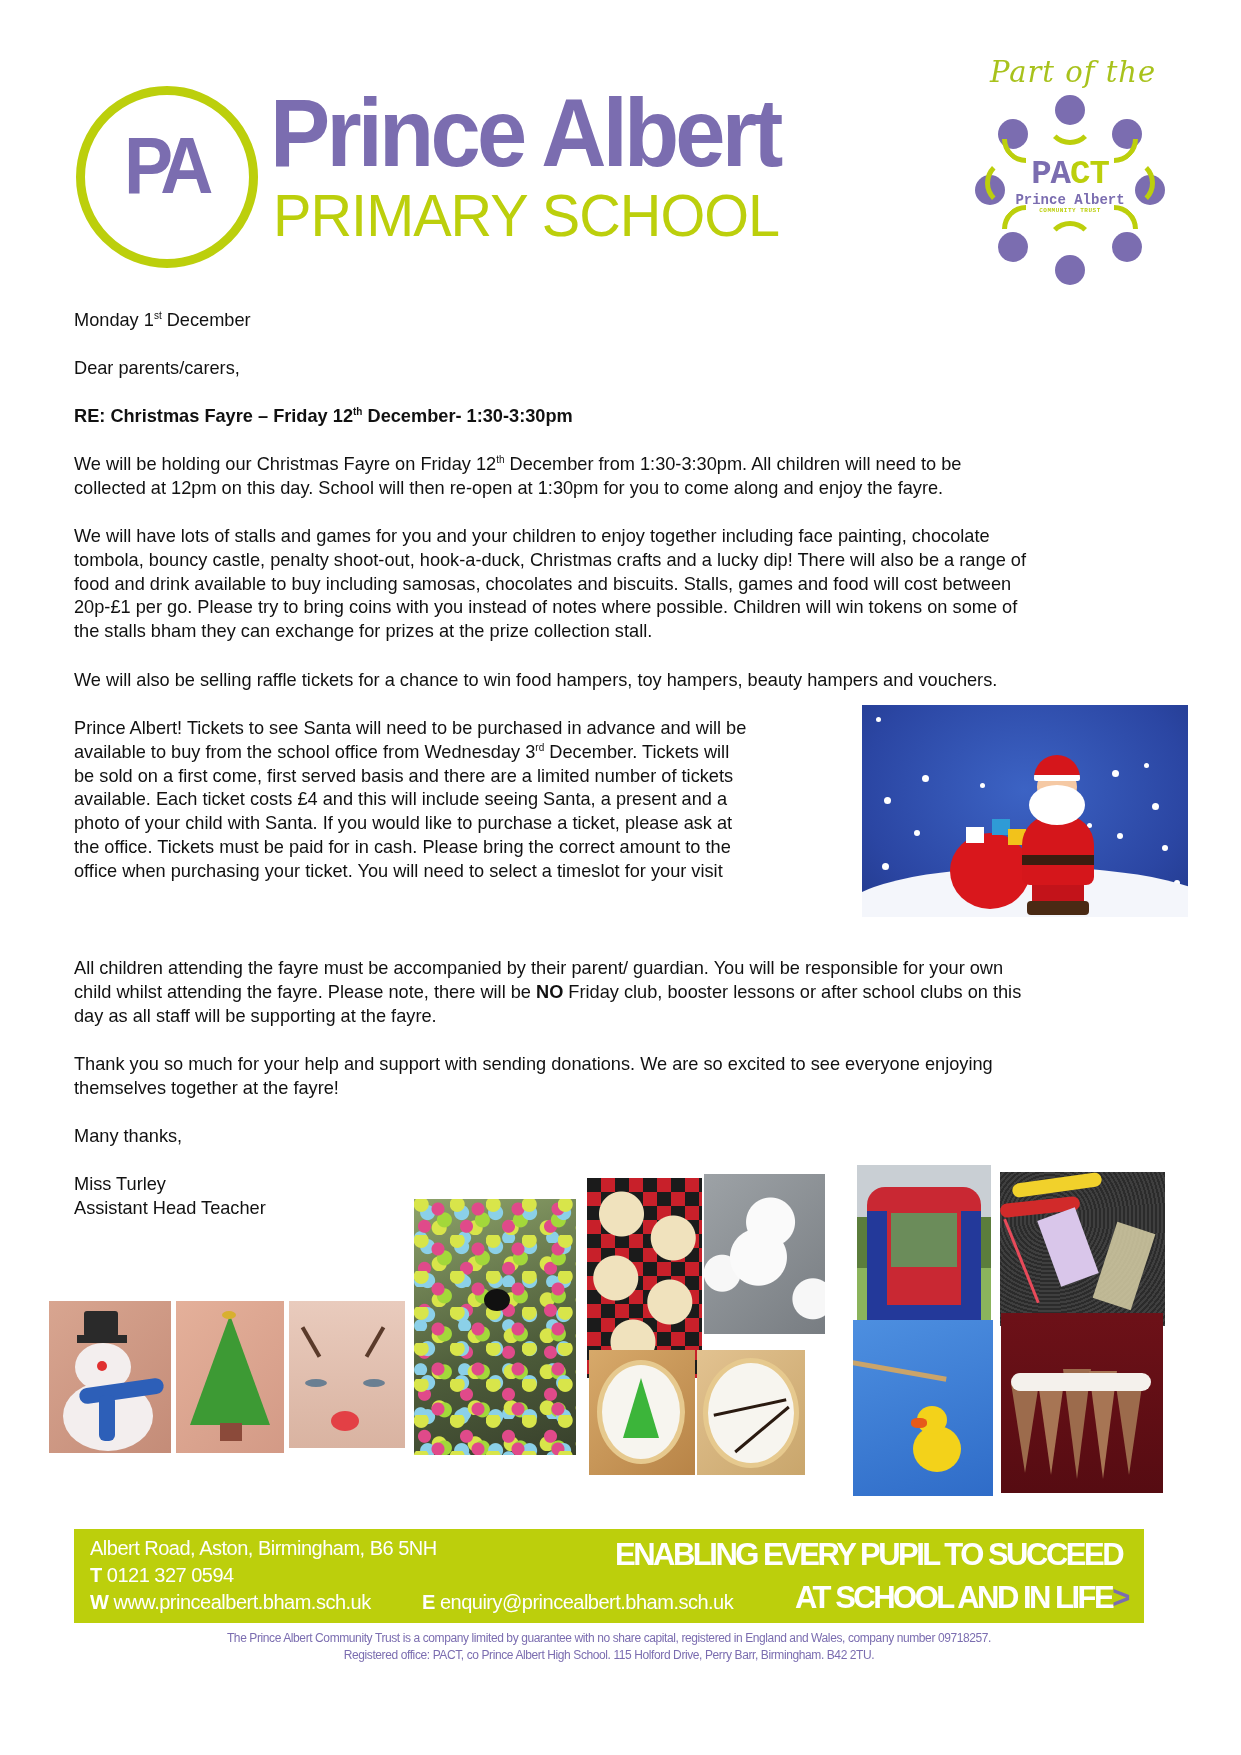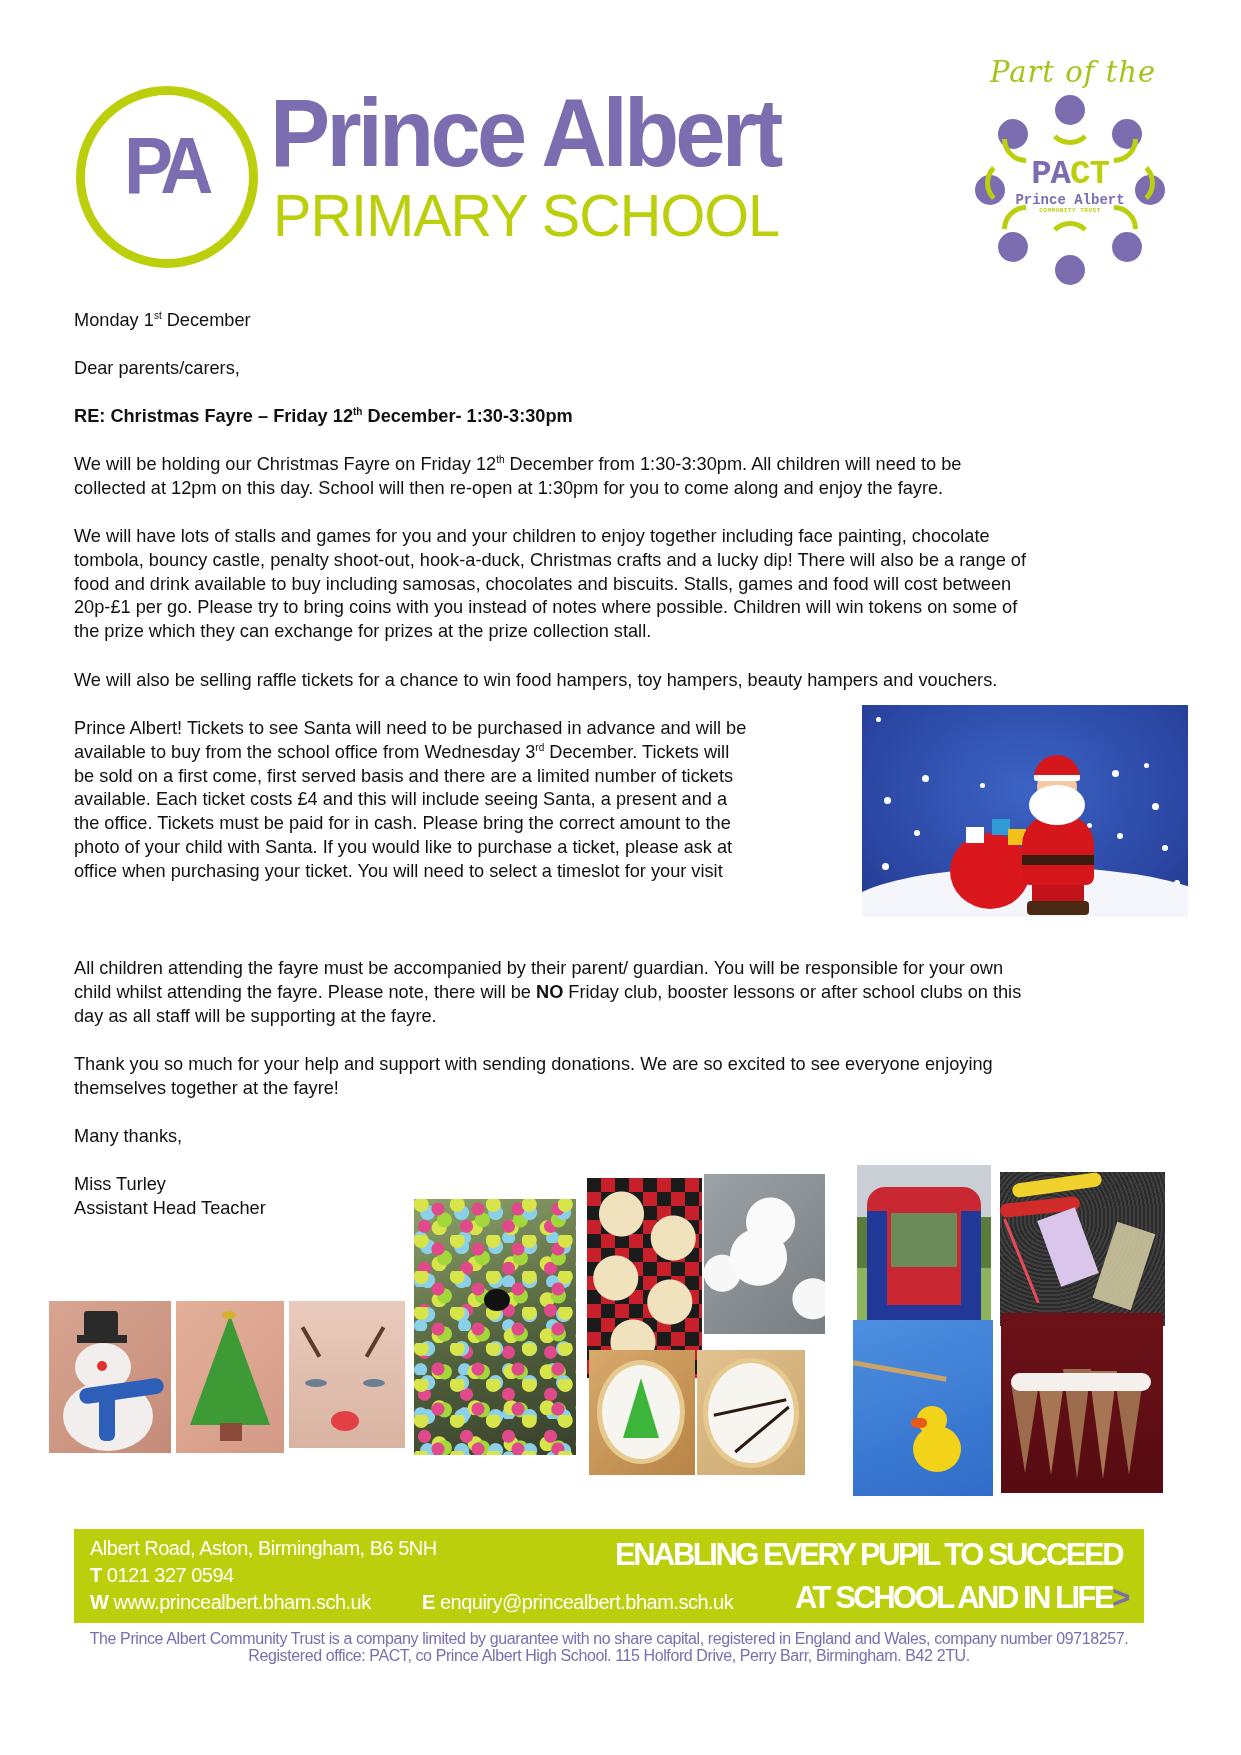--- a/index.html
+++ b/index.html
@@ -102,21 +102,21 @@
     position: absolute; left: 615px; top: 1537px; font-weight: bold; font-size: 31px; color: #fff;
     letter-spacing: -2.5px;
   }
   .f-slogan2 {
     position: absolute; left: 795px; top: 1580px; font-weight: bold; font-size: 31px; color: #fff;
     letter-spacing: -2.5px;
   }
   .f-slogan2 .arrow { color: #7b6db0; }
   .legal {
     position: absolute; left: 74px; top: 1630px; width: 1070px; text-align: center;
-    font-size: 16px; line-height: 17px; color: #7b6db0; letter-spacing: -0.4px;
+    font-size: 12px; line-height: 17px; color: #7b6db0; letter-spacing: -0.4px;
   }
 </style>
 </head>
 <body>
 
 <div>
   <div class="logo-ring"></div>
   <div class="logo-pa">PA</div>
   <div class="school-name">Prince Albert</div>
   <div class="school-sub">PRIMARY SCHOOL</div>
@@ -158,32 +158,32 @@
 <div class="p" style="top:453px;">
   <div><span>We will be holding our Christmas Fayre on Friday 12</span><sup>th</sup><span> December from 1:30-3:30pm. All children will need to be</span></div>
   <div>collected at 12pm on this day. School will then re-open at 1:30pm for you to come along and enjoy the fayre.</div>
 </div>
 
 <div class="p" style="top:525px;">
   <div>We will have lots of stalls and games for you and your children to enjoy together including face painting, chocolate</div>
   <div>tombola, bouncy castle, penalty shoot-out, hook-a-duck, Christmas crafts and a lucky dip! There will also be a range of</div>
   <div>food and drink available to buy including samosas, chocolates and biscuits. Stalls, games and food will cost between</div>
   <div>20p-£1 per go. Please try to bring coins with you instead of notes where possible. Children will win tokens on some of</div>
-  <div>the prize which they can exchange for prizes at the prize collection stall.</div>
+  <div>the stalls bham they can exchange for prizes at the prize collection stall.</div>
 </div>
 
 <div class="p" style="top:669px;">We will also be selling raffle tickets for a chance to win food hampers, toy hampers, beauty hampers and vouchers.</div>
 
 <div class="p" style="top:717px;">
   <div>Prince Albert! Tickets to see Santa will need to be purchased in advance and will be</div>
   <div><span>available to buy from the school office from Wednesday 3</span><sup>rd</sup><span> December. Tickets will</span></div>
   <div>be sold on a first come, first served basis and there are a limited number of tickets</div>
   <div>available. Each ticket costs £4 and this will include seeing Santa, a present and a</div>
+  <div>photo of your child with Santa. If you would like to purchase a ticket, please ask at</div>
   <div>the office. Tickets must be paid for in cash. Please bring the correct amount to the</div>
-  <div>photo of your child with Santa. If you would like to purchase a ticket, please ask at</div>
   <div>office when purchasing your ticket. You will need to select a timeslot for your visit</div>
 </div>
 
 <div class="grotto">
   <div class="snow" style="left:14px;top:12px;width:5px;height:5px;"></div>
   <div class="snow" style="left:60px;top:70px;width:7px;height:7px;"></div>
   <div class="snow" style="left:22px;top:92px;width:7px;height:7px;"></div>
   <div class="snow" style="left:52px;top:125px;width:6px;height:6px;"></div>
   <div class="snow" style="left:20px;top:158px;width:7px;height:7px;"></div>
   <div class="snow" style="left:118px;top:78px;width:5px;height:5px;"></div>

